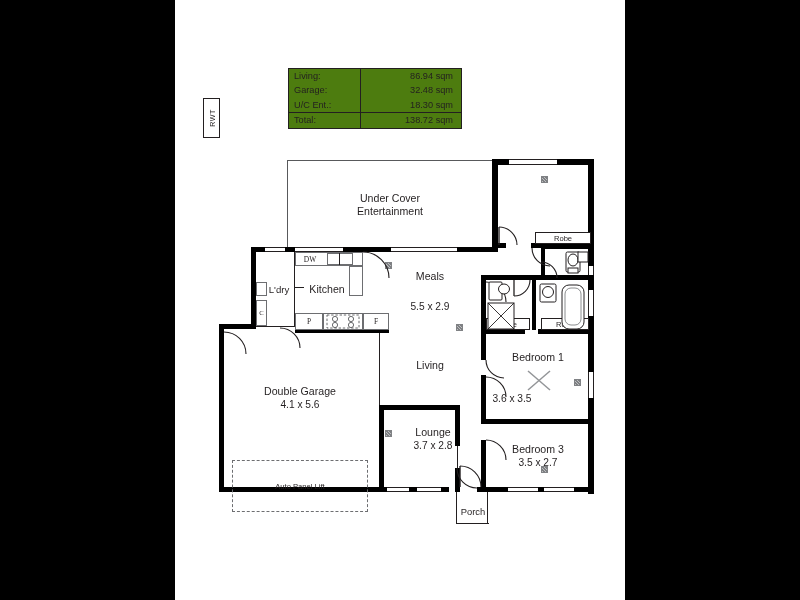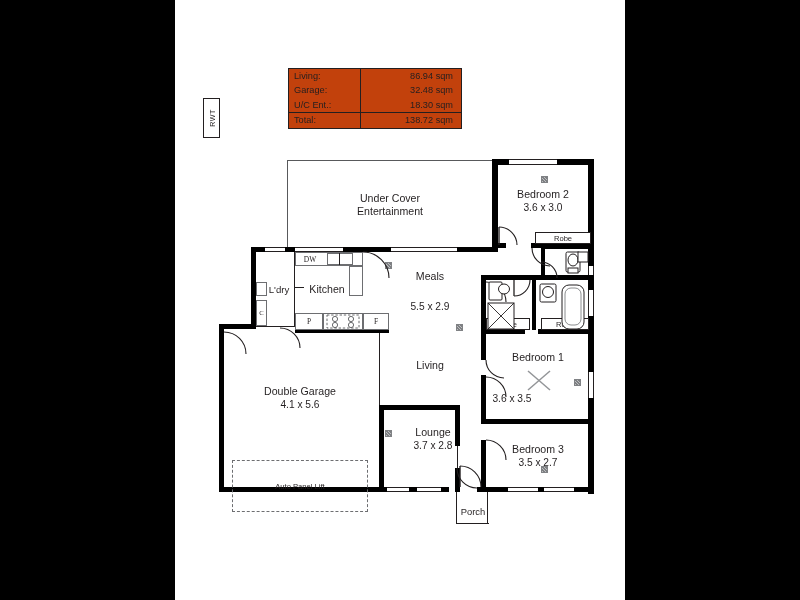--- a/index.html
+++ b/index.html
@@ -7,21 +7,21 @@
   body{width:800px;height:600px;overflow:hidden;
        font-family:"Liberation Sans","DejaVu Sans",sans-serif;color:#231f20;}
   #stage{position:relative;width:800px;height:600px;background:#ffffff;}
 
   .bar{position:absolute;top:0;height:600px;background:#000000;}
   #bar-left{left:0;width:175px;}
   #bar-right{left:625px;width:175px;}
 
   
   #area-table{position:absolute;left:288px;top:68px;width:172px;
-              border:1.2px solid #231f20;background:#c2410c;
+              border:1.2px solid #231f20;background:#4d7c0f;
               border-collapse:collapse;font-size:9.2px;}
   #area-table table{border-collapse:collapse;width:100%;}
   #area-table td{padding:1px 4px 1px 5px;line-height:12.4px;
                  font-size:9.2px;color:#231f20;}
   #area-table td.lbl{width:62px;text-align:left;border-right:1.2px solid #231f20;}
   #area-table td.val{text-align:right;padding-right:8px;}
   #area-table tr.total td{border-top:1.2px solid #231f20;}
 
   
   #rwt{position:absolute;left:203px;top:98px;width:15px;height:38px;
@@ -172,24 +172,20 @@
   <div class="tw" style="left:294px;top:252px;width:1.3px;height:35px;"></div>
   <div class="tw" style="left:294px;top:287px;width:10px;height:1.3px;"></div>
   <div class="tw" style="left:294px;top:287px;width:1.3px;height:40px;"></div>
   <div class="tw" style="left:256px;top:326px;width:39px;height:1.3px;"></div>
 
   <div class="rm" style="left:330px;top:192px;width:120px;">
     <div class="nm">Under Cover</div>
     <div class="nm">Entertainment</div>
   </div>
 
-  <div class="rm" style="left:495px;top:188px;width:96px;">
-    <div class="nm">Bedroom 2</div>
-    <div class="dm">3.6 x 3.0</div>
-  </div>
 
   <div class="rm" style="left:490px;top:351px;width:96px;">
     <div class="nm">Bedroom 1</div>
   </div>
   <div class="rm" style="left:464px;top:392px;width:96px;">
     <div class="dm">3.6 x 3.5</div>
   </div>
 
   <div class="rm" style="left:490px;top:443px;width:96px;">
     <div class="nm">Bedroom 3</div>

